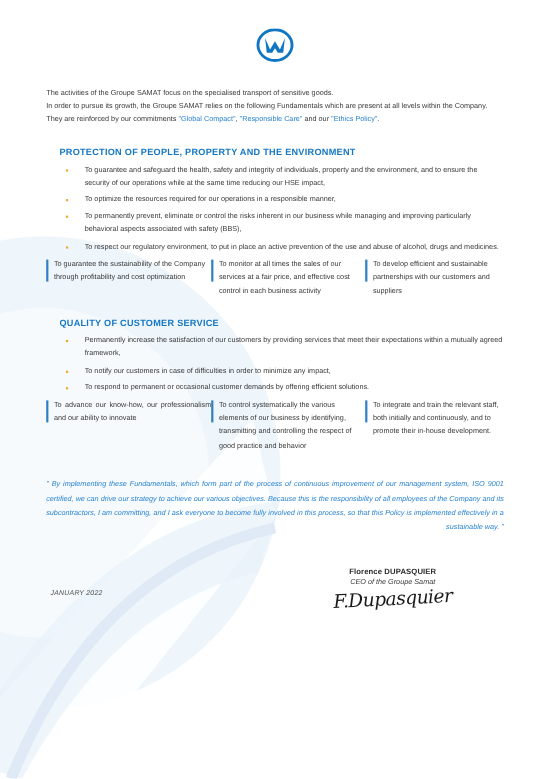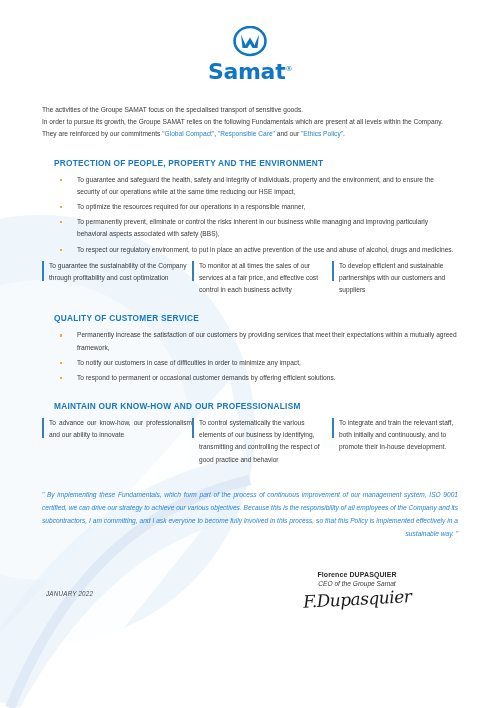--- a/index.html
+++ b/index.html
@@ -225,21 +225,20 @@
   </svg>
 
   <div class="content">
 
     <div class="logo-block">
       <svg class="logo-mark" width="36" height="32" viewBox="0 0 36 32" aria-hidden="true">
         <ellipse cx="18" cy="15" rx="15.5" ry="14" fill="none" stroke="#0f76c3" stroke-width="2.6"></ellipse>
         <path d="M9 8.5 L13.5 19 L18 11.5 L22.5 19 L27 8.5
                  L25.5 22 L20.6 22 L18 17.8 L15.4 22 L10.5 22 Z" fill="#0f76c3"></path>
       </svg>
-      <span class="logo-word"><span>Samat</span><span class="tm">®</span></span>
     </div>
 
 
     <div class="intro">
       <p>The activities of the Groupe SAMAT focus on the specialised transport of sensitive goods.</p>
       <p>In order to pursue its growth, the Groupe SAMAT relies on the following Fundamentals which are present at all levels within the Company.</p>
       <p class="last"><span>They are reinforced by our commitments </span><span class="lnk">"Global Compact"</span><span>, </span><span class="lnk">"Responsible Care"</span><span> and our </span><span class="lnk">"Ethics Policy"</span><span>.</span></p>
     </div>
 
     <h2 class="section-head">PROTECTION OF PEOPLE, PROPERTY AND THE ENVIRONMENT</h2>
@@ -265,21 +264,20 @@
       </div>
     </div>
 
     <h2 class="section-head">QUALITY OF CUSTOMER SERVICE</h2>
     <ul class="bullets">
       <li><span class="sq"></span><span>Permanently increase the satisfaction of our customers by providing services that meet their expectations within a mutually agreed framework,</span></li>
       <li><span class="sq"></span><span>To notify our customers in case of difficulties in order to minimize any impact,</span></li>
       <li><span class="sq"></span><span>To respond to permanent or occasional customer demands by offering efficient solutions.</span></li>
     </ul>
 
-    <h2 class="section-head">MAINTAIN OUR KNOW-HOW AND OUR PROFESSIONALISM</h2>
     <div class="cols">
       <div class="col w1 just">
         <span class="bar"></span>
         <p>To advance our know-how, our professionalism and our ability to innovate</p>
       </div>
       <div class="col w2">
         <span class="bar"></span>
         <p>To control systematically the various elements of our business by identifying, transmitting and controlling the respect of good practice and behavior</p>
       </div>
       <div class="col w3">

